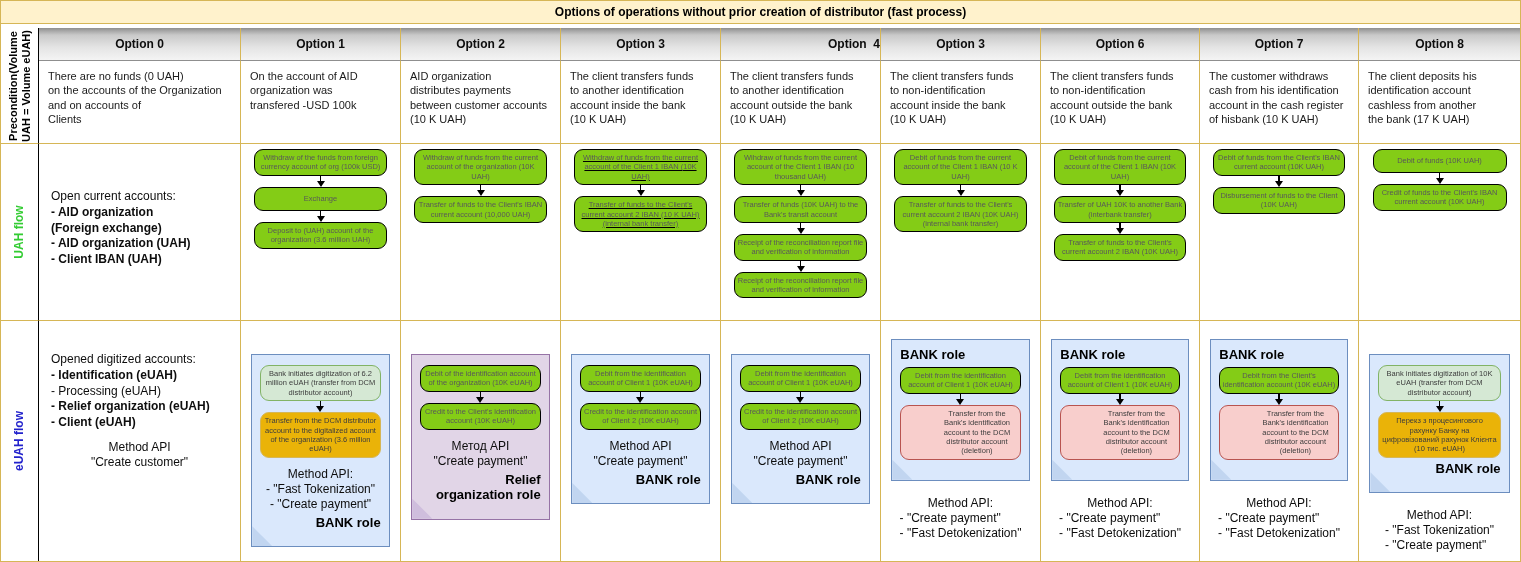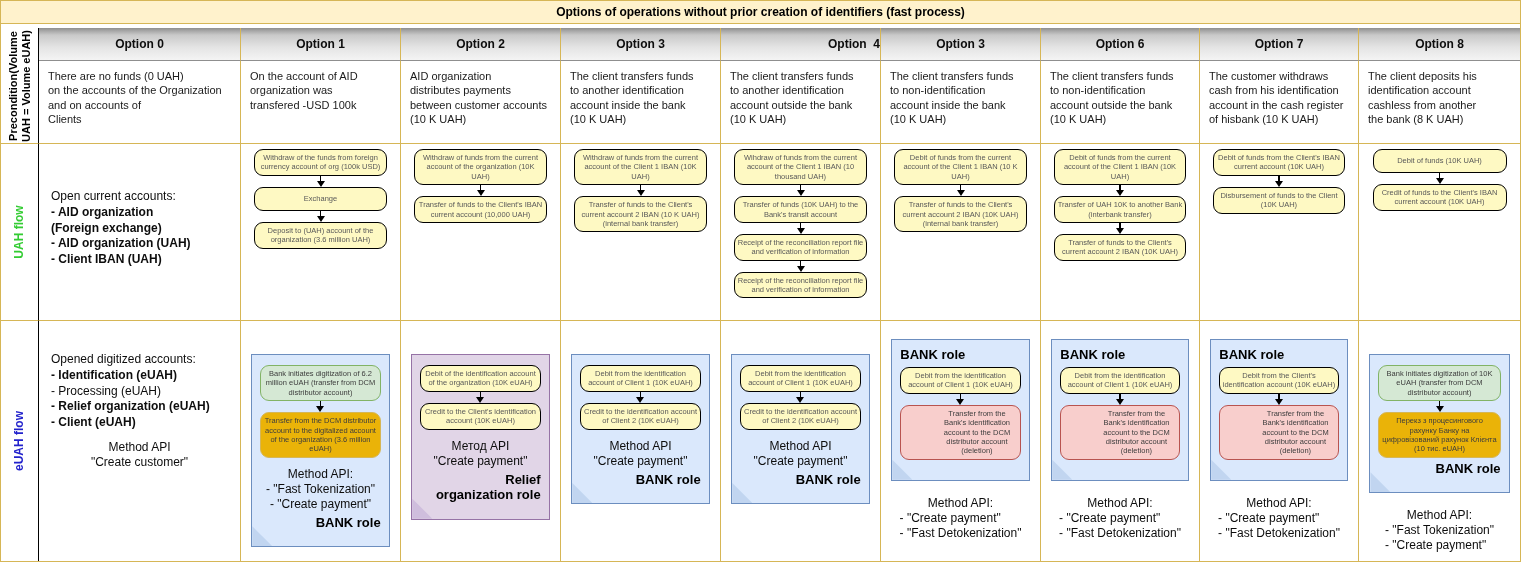--- a/index.html
+++ b/index.html
@@ -16,21 +16,21 @@
   .vlabel{position:absolute;left:50%;top:50%;transform:translate(-50%,-50%) rotate(-90deg);
           white-space:pre;font-weight:bold;text-align:center;line-height:1.15;}
   .vlabel.pre{font-size:11px;color:#000;}
   .vlabel.uah{font-size:12px;color:#33CC33;}
   .vlabel.euah{font-size:12px;color:#2222CC;}
   .header-cell{background:linear-gradient(180deg,#8f8f8f 0%,#c9c9c9 22%,#e4e4e4 60%,#f4f4f4 100%);
                border-bottom:1px solid #8f8f8f;display:flex;align-items:center;justify-content:center;}
   .header-cell span{font-size:12px;font-weight:bold;color:#0d0d0d;white-space:pre;}
   .precond-cell{font-size:11px;color:#1a1a1a;line-height:1.3;padding:8px 4px 0 9px;white-space:pre-line;}
   .flow-cell{padding-top:5px;}
-  .flowbox{width:84%;max-width:134px;margin:0 auto;background:#fef9c3;border:1px solid #000;border-radius:9px;
+  .flowbox{width:84%;max-width:134px;margin:0 auto;background:#84cc16;border:1px solid #000;border-radius:9px;
            font-size:7.5px;color:#595959;text-align:center;padding:3px 3px;line-height:1.25;box-sizing:border-box;
            display:flex;align-items:center;justify-content:center;min-height:24px;}
   .flowbox.green{background:#D5E8D4;border-color:#82B366;color:#3d3d3d;}
   .flowbox.yellow{background:#eab308;border-color:#D6B656;color:#3d3d3d;}
   .flowbox.red{background:#F8CECC;border-color:#B85450;color:#3d3d3d;padding-left:36px;}
   .arrow{display:flex;flex-direction:column;align-items:center;height:11px;}
   .arrow .shaft{width:1.5px;flex:1;background:#000;}
   .arrow .head{width:0;height:0;border:4px solid transparent;border-top:6px solid #000;border-bottom:none;}
   .textblock{padding:40px 6px 0 12px;font-size:12px;line-height:1.32;color:#0d0d0d;}
   .euah-cell .textblock{padding-top:26px;}
@@ -49,21 +49,21 @@
   .note-top{font-weight:bold;font-size:13px;color:#000;padding:5px 0 5px 8px;text-align:left;}
   .role{font-weight:bold;font-size:13px;color:#000;text-align:right;padding:3px 8px 0 22px;line-height:1.2;}
   .fold{position:absolute;left:0;bottom:0;width:20px;height:20px;clip-path:polygon(0 0,100% 100%,0 100%);}
   .note.blue .fold{background:#c1d5f0;}
   .note.purple .fold{background:#cfbedd;}
 </style>
 </head>
 <body>
 
 <div class="wrap">
-  <div class="titlebar">Options of operations without prior creation of identifiers (fast process)</div>
+  <div class="titlebar">Options of operations without prior creation of distributor (fast process)</div>
   <div class="gap"></div>
   <div class="grid" id="grid">
       <div class="cell scell vcell" style="grid-area: 1 / 1 / 3;">
         <div class="vlabel pre">Precondition(Volume
 UAH = Volume eUAH)</div>
       </div>
       <div class="cell scell vcell" style="grid-area: 3 / 1;">
         <div class="vlabel uah">UAH flow</div>
       </div>
       <div class="cell scell vcell bottomrow" style="grid-area: 4 / 1;">
@@ -165,21 +165,21 @@
           <div class="fold"></div>
         </div>
       </div>
       <div class="cell header-cell" style="grid-area: 1 / 5;">
         <span>Option 3</span>
       </div>
       <div class="cell precond-cell" style="grid-area: 2 / 5;">The client transfers funds
 to another identification
 account inside the bank
 (10 K UAH)</div>
-      <div class="cell flow-cell" style="grid-area: 3 / 5;">
+      <div class="cell flow-cell" style="grid-area: 3 / 5; text-decoration: underline;">
         <div class="flowbox">Withdraw of funds from the current account of the Client 1 IBAN (10K UAH)</div>
         <div class="arrow">
           <div class="shaft"></div>
           <div class="head"></div>
         </div>
         <div class="flowbox">Transfer of funds to the Client's current account 2 IBAN (10 K UAH) (internal bank transfer)</div>
       </div>
       <div class="cell flow-cell euah-cell bottomrow" style="grid-area: 4 / 5;">
         <div class="note blue">
           <div class="flowbox white">Debit from the identification account of Client 1 (10K eUAH)</div>
@@ -337,21 +337,21 @@
           <div class="mline item">- "Create payment"</div>
           <div class="mline item">- "Fast Detokenization"</div>
         </div>
       </div>
       <div class="cell header-cell last" style="grid-area: 1 / 10;">
         <span>Option 8</span>
       </div>
       <div class="cell precond-cell last" style="grid-area: 2 / 10;">The client deposits his
 identification account
 cashless from another
-the bank (8 K UAH)</div>
+the bank (17 K UAH)</div>
       <div class="cell flow-cell last" style="grid-area: 3 / 10;">
         <div class="flowbox">Debit of funds (10K UAH)</div>
         <div class="arrow">
           <div class="shaft"></div>
           <div class="head"></div>
         </div>
         <div class="flowbox">Credit of funds to the Client's IBAN current account (10K UAH)</div>
       </div>
       <div class="cell flow-cell euah-cell bottomrow last" style="grid-area: 4 / 10;">
         <div class="note blue">

